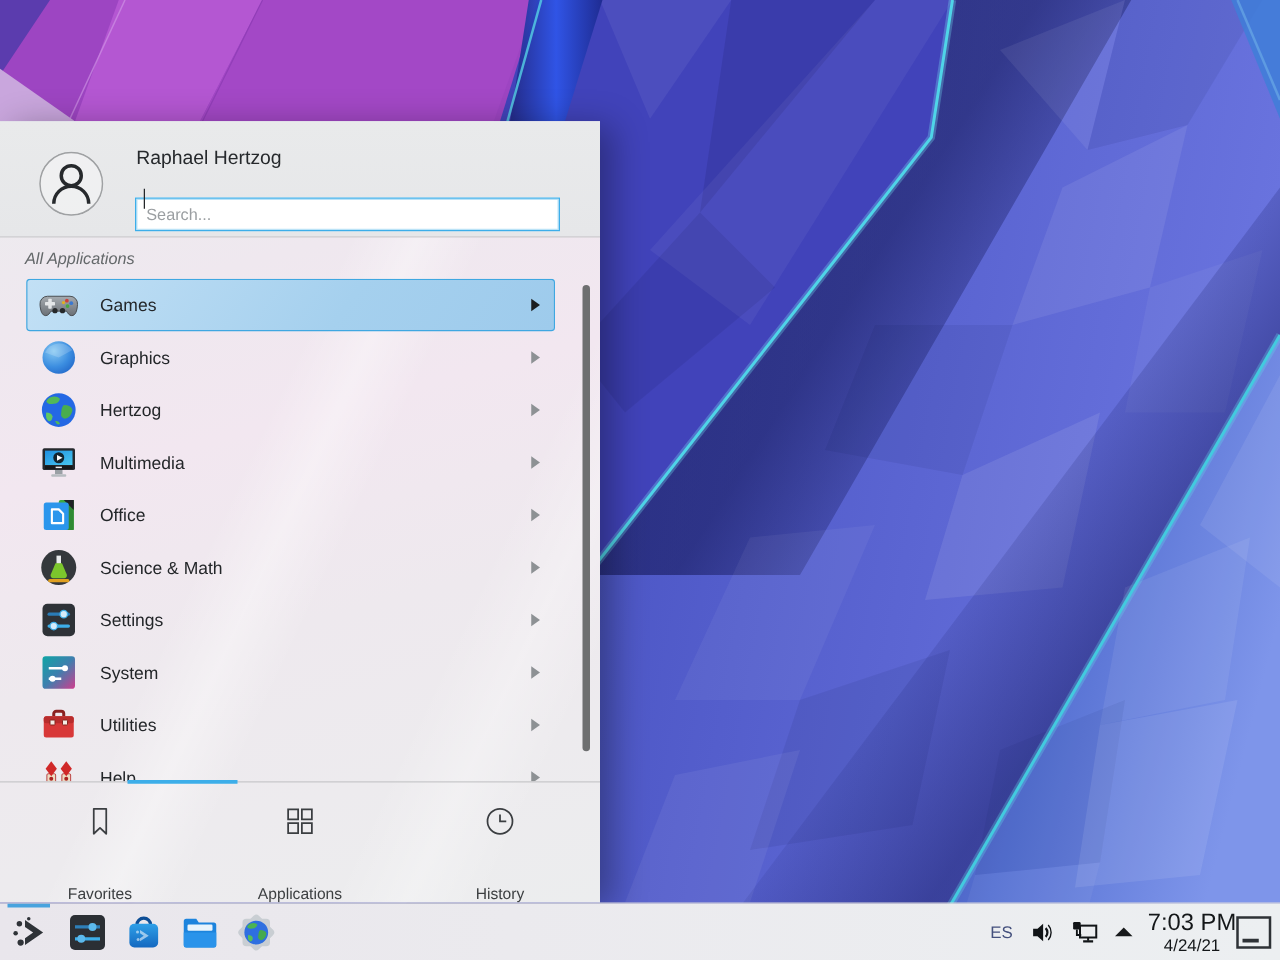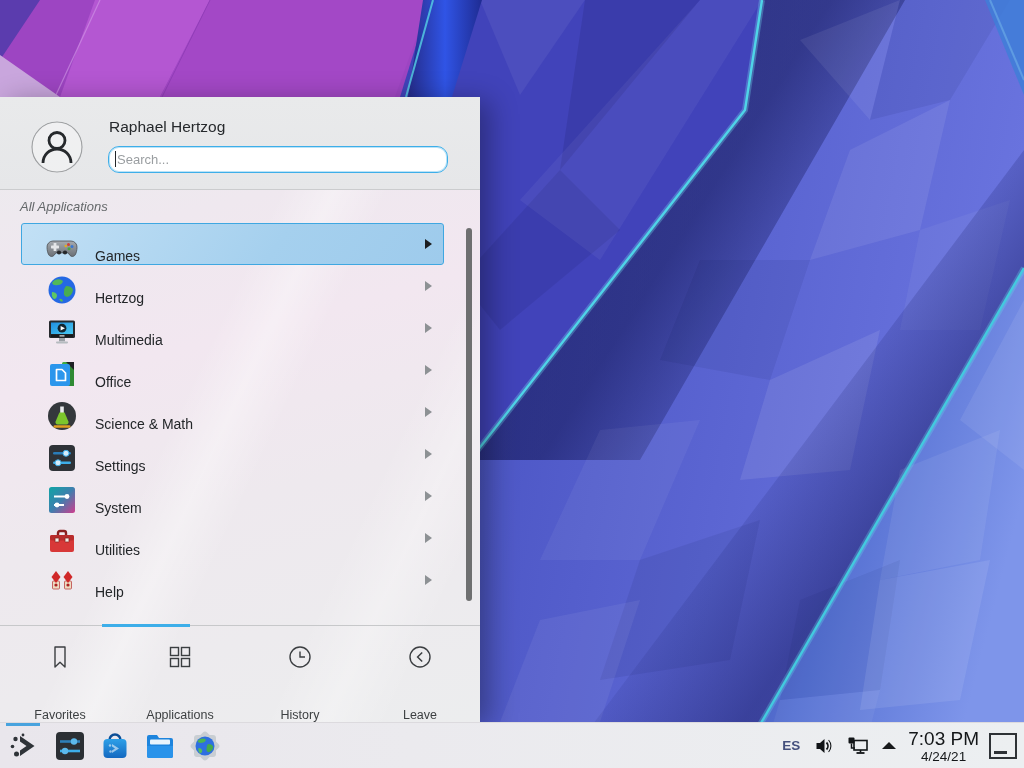--- a/index.html
+++ b/index.html
@@ -14,31 +14,31 @@
   .menu{position:absolute;left:0;top:97px;width:480px;height:625px;
     background:
       linear-gradient(115deg, rgba(255,255,255,0) 42%, rgba(255,255,255,.35) 49%, rgba(255,255,255,0) 56%, rgba(255,255,255,0) 72%, rgba(255,255,255,.28) 80%, rgba(255,255,255,0) 88%),
       linear-gradient(165deg,#ebecee 0%,#efe8ef 22%,#f2e7f0 40%,#eee9ee 62%,#ecedee 100%);
     box-shadow:10px 4px 26px rgba(0,0,0,.32);}
   .menu-header{position:absolute;left:0;top:0;width:480px;height:93px;
     background:linear-gradient(180deg,#e9eaeb,#e6e7e9);border-bottom:1px solid #cbccce;}
   .avatar{position:absolute;left:31px;top:24px;width:52px;height:52px;border-radius:50%;}
   .user-name{position:absolute;left:109px;top:21px;font-size:15.5px;color:#26292c;}
   .search-wrap{position:absolute;left:108px;top:49px;width:340px;height:27px;}
-  .search-input{width:100%;height:100%;border:1px solid #3daee9;border-radius:11px;
+  .search-input{width:100%;height:100%;border:1px solid #3daee9;border-radius:0;
     background:#fff;outline:none;font-family:"Liberation Sans",sans-serif;font-size:13px;
-    padding:0 6px 0 8px;color:#232629;box-shadow:0 0 0 1px rgba(61,174,233,.35) inset;}
+    padding:0 6px 0 8px;color:#232629;box-shadow:0 0 0 1px rgba(61,174,233,.35) inset;margin-top:12px;}
   .search-input::placeholder{color:#9a9ea1;opacity:1;}
   .caret{position:absolute;left:7px;top:5px;width:1px;height:16px;background:#232629;}
 
   .section-label{position:absolute;left:20px;top:102px;font-size:13px;color:#64686a;font-style:italic;}
 
   .menu-list{position:absolute;left:0;top:126px;width:480px;height:402px;overflow:hidden;}
-  .menu-item{position:relative;height:42px;margin:0 36px 0 21px;display:flex;align-items:flex-end;
-    padding-left:24px;border:1px solid transparent;border-radius:3px;cursor:default;}
+  .menu-item{position:relative;height:42px;margin:0 36px 0 21px;display:flex;align-items:center;
+    padding-left:9px;border:1px solid transparent;border-radius:3px;cursor:default;}
   .menu-item.selected{background:linear-gradient(125deg,#c2e0f5,#a5d0ee 60%,#9ecbec);
     border-color:#3fa7e1;}
   .mi-icon{width:32px;height:32px;flex:0 0 32px;}
   .mi-label{margin-left:17px;font-size:14px;color:#232629;}
   .mi-arrow{position:absolute;right:11px;top:50%;margin-top:-5px;width:0;height:0;
     border-left:7px solid #8d9194;border-top:5px solid transparent;border-bottom:5px solid transparent;}
   .menu-item.selected .mi-arrow{border-left-color:#1b1d1f;}
 
   .scrollbar{position:absolute;right:8px;top:131px;width:6px;height:373px;border-radius:3px;
     background:#6e6f70;}
@@ -51,25 +51,25 @@
 
   
   .taskbar{position:absolute;left:0;top:722px;width:1024px;height:46px;
     background:linear-gradient(90deg,#e9e6ec,#ebeaee 40%,#eceff1);
     border-top:1px solid #dcdade;display:flex;align-items:center;}
   .launcher-btn{position:relative;width:38px;height:46px;display:flex;align-items:center;
     justify-content:center;margin-left:4px;}
   .task-indicator{position:absolute;top:0;left:2px;width:34px;height:3px;background:#48a3de;}
   .task-icon{width:32px;height:32px;margin-left:13px;flex:0 0 32px;}
   .tray{margin-left:auto;display:flex;align-items:center;margin-right:7px;}
-  .kb-layout{font-size:13.5px;font-weight:bold;color:#44507d;margin-right:14px;}
+  .kb-layout{font-size:13.5px;font-weight:normal;color:#44507d;margin-right:14px;}
   .tray-ic{margin-right:13px;display:flex;align-items:center;}
   .caret-up{width:0;height:0;border-left:7px solid transparent;border-right:7px solid transparent;
     border-bottom:7px solid #17191b;margin-right:12px;}
-  .clock{display:flex;flex-direction:column;align-items:center;margin-right:10px;color:#141719;}
+  .clock{display:flex;flex-direction:column;align-items:center;color:#141719;}
   .clock-time{font-size:19px;line-height:21px;}
   .clock-date{font-size:13.5px;line-height:15px;}
   .show-desktop{width:28px;height:26px;border:2px solid #2e3236;position:relative;background:transparent;}
   .show-desktop::after{content:"";position:absolute;left:3px;bottom:3px;width:13px;height:2.5px;background:#2e3236;}
 </style>
 </head>
 <body>
 
 <div class="screen">
 
@@ -186,20 +186,28 @@
           <circle cx="26" cy="14.5" r="1.5" fill="#3a78d0"></circle>
           <circle cx="23" cy="16.8" r="1.5" fill="#48a840"></circle>
           <circle cx="19.8" cy="14" r="1.3" fill="#e0b020"></circle>
           <circle cx="13" cy="20.5" r="2.1" fill="#26282a"></circle>
           <circle cx="19" cy="20.5" r="2.1" fill="#26282a"></circle>
         </svg>
         <span class="mi-label">Games</span>
         <span class="mi-arrow"></span>
       </div>
 
+      <div class="menu-item">
+        <svg class="mi-icon" viewBox="0 0 32 32">
+          <circle cx="16" cy="16" r="13" fill="url(#sphereG)"></circle>
+          <path d="M5,12 a13,13 0 0 1 22,-2 L16,16 z" fill="rgba(255,255,255,0.18)"></path>
+        </svg>
+        <span class="mi-label">Graphics</span>
+        <span class="mi-arrow"></span>
+      </div>
 
       <div class="menu-item">
         <svg class="mi-icon" viewBox="0 0 32 32">
           <circle cx="16" cy="16" r="13.5" fill="#2468e4"></circle>
           <path d="M9,6 q5,-2 8,1 q-1,4 -5,4 q-5,1 -6,-2 q1,-2 3,-3 z" fill="#52b858"></path>
           <path d="M20,12 q6,0 7,4 q-1,6 -6,7 q-4,-1 -3,-5 q0,-4 2,-6 z" fill="#49ad4f"></path>
           <path d="M6,18 q4,0 5,3 q0,4 -3,4 q-3,-2 -2,-7 z" fill="#5fc763"></path>
           <path d="M13,25 q3,-1 4,2 q-2,2 -4,-2 z" fill="#52b858"></path>
         </svg>
         <span class="mi-label">Hertzog</span>
@@ -328,27 +336,20 @@
         </svg>
         <span class="tab-label">Applications</span>
       </div>
       <div class="tab">
         <svg width="28" height="28" viewBox="0 0 28 28">
           <circle cx="14" cy="14" r="10" fill="none" stroke="#3b3e41" stroke-width="1.4"></circle>
           <path d="M14,8.5 V14 H19" fill="none" stroke="#3b3e41" stroke-width="1.4"></path>
         </svg>
         <span class="tab-label">History</span>
       </div>
-      <div class="tab">
-        <svg width="28" height="28" viewBox="0 0 28 28">
-          <circle cx="14" cy="14" r="10" fill="none" stroke="#3b3e41" stroke-width="1.4"></circle>
-          <path d="M16.2,9.5 L11.6,14 L16.2,18.5" fill="none" stroke="#3b3e41" stroke-width="1.5"></path>
-        </svg>
-        <span class="tab-label">Leave</span>
-      </div>
     </div>
   </div>
 
   <div class="taskbar">
     <div class="launcher-btn">
       <div class="task-indicator"></div>
       <svg width="30" height="30" viewBox="0 0 30 30">
         <polygon points="12,5 26.5,15 12,25 12,19.5 18.5,15 12,10.5" fill="#2f3338"></polygon>
         <circle cx="7.5" cy="8" r="2.2" fill="#2f3338"></circle>
         <circle cx="4.5" cy="15.5" r="1.8" fill="#2f3338"></circle>

